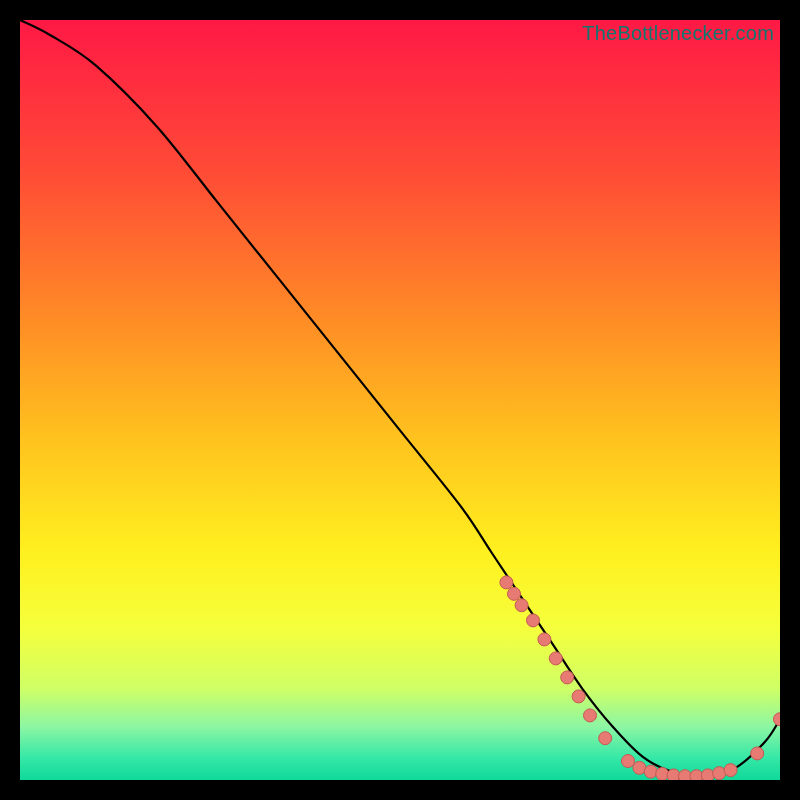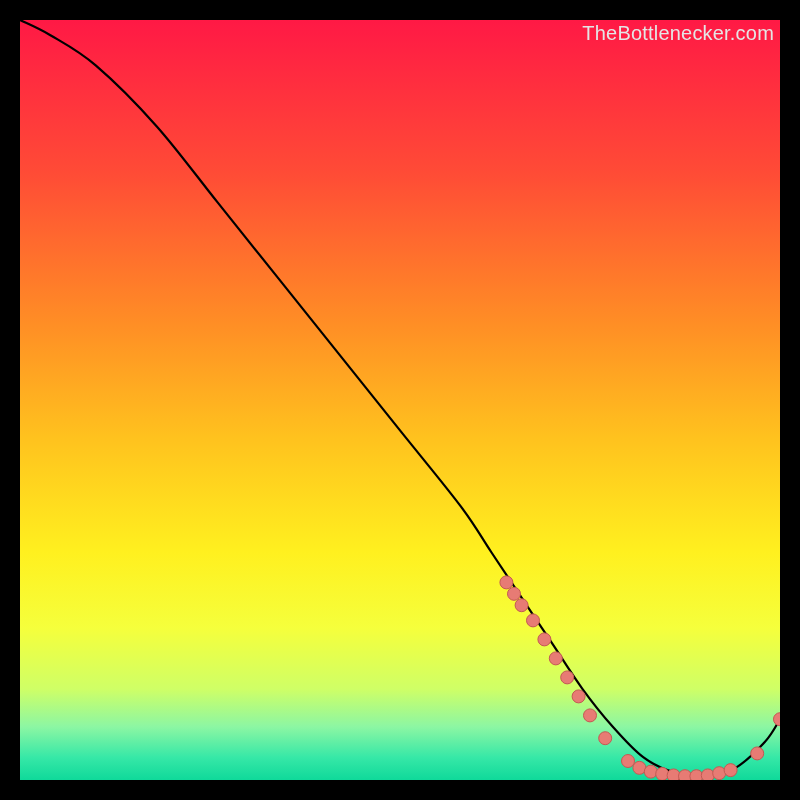--- a/index.html
+++ b/index.html
@@ -23,21 +23,21 @@
     position: absolute;
     left: 0;
     top: 0;
     width: 760px;
     height: 760px;
   }
   .watermark {
     position: absolute;
     top: 2px;
     right: 6px;
-    color: #e5e5e5;
+    color: #0f766e;
     font-size: 20px;
     font-weight: 500;
     letter-spacing: 0.2px;
     user-select: none;
   }
   svg { display: block; }
 </style>
 </head>
 <body>
 

